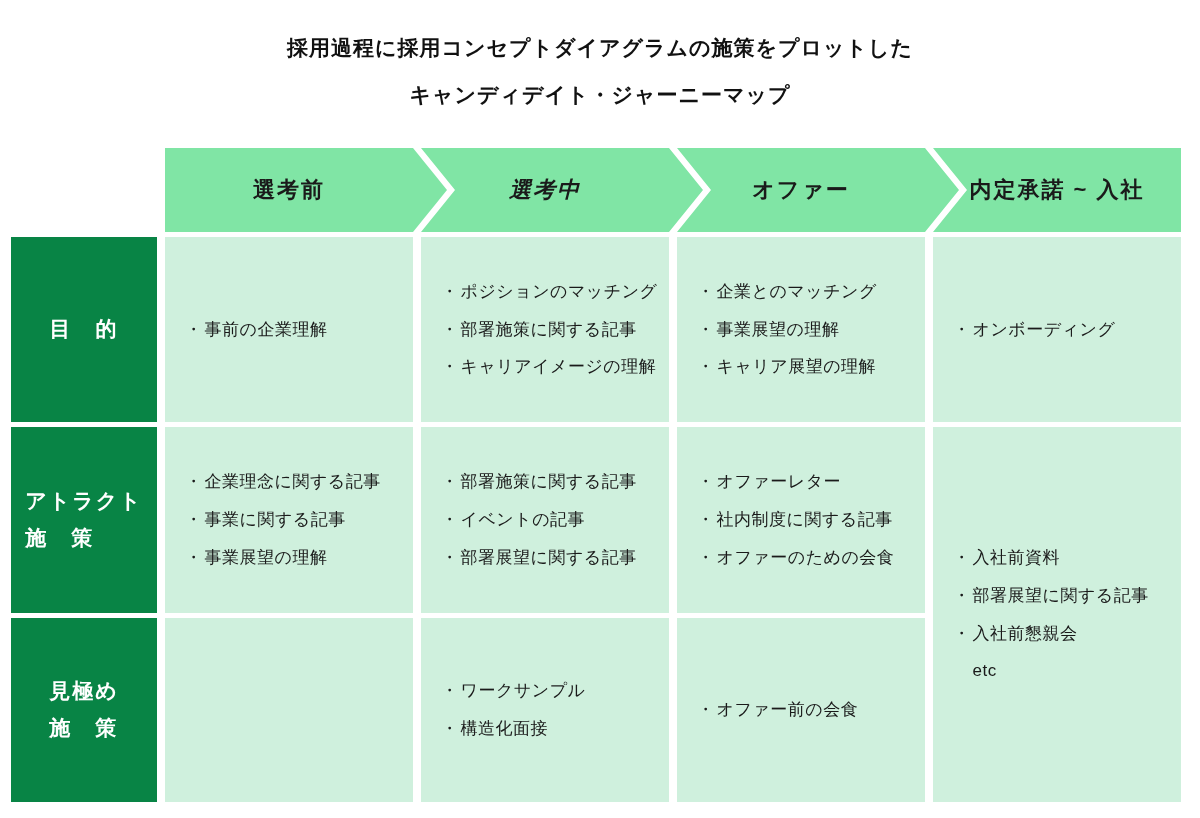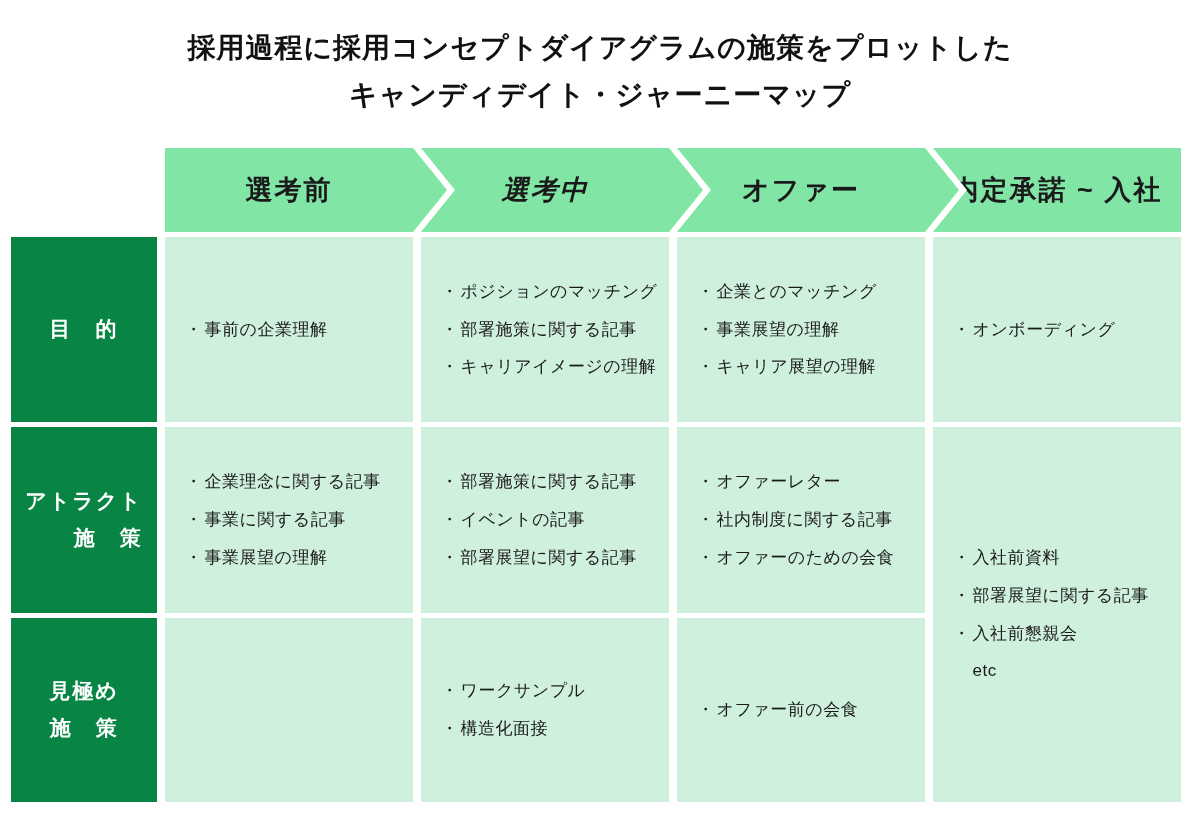--- a/index.html
+++ b/index.html
@@ -9,47 +9,47 @@
     --ink:#1a1a1a;
   }
   html,body{margin:0;padding:0;background:#ffffff;}
   body{font-family:"Liberation Sans","DejaVu Sans",sans-serif;}
   .canvas{
     position:relative;width:1200px;height:818px;background:#ffffff;overflow:hidden;
   }
   .title{
     position:absolute;top:24px;left:0;width:1200px;
     text-align:center;font-weight:bold;color:#111111;
-    font-size:28px;line-height:47px;letter-spacing:1px;
+    font-size:21px;line-height:47px;letter-spacing:1px;
   }
   
   .chev{
     position:absolute;top:148px;height:84px;background:var(--chev-green);
     display:flex;align-items:center;justify-content:center;
-    font-weight:bold;font-size:27px;color:var(--ink);letter-spacing:2px;
+    font-weight:bold;font-size:22px;color:var(--ink);letter-spacing:2px;
     box-sizing:border-box;
   }
   .chev-first{
     width:282px;padding-right:34px;
     clip-path:polygon(0 0,248px 0,282px 50%,248px 100%,0 100%);
   }
   .chev-mid{
     width:282px;padding-right:34px;
     clip-path:polygon(0 0,248px 0,282px 50%,248px 100%,0 100%,34px 50%);
   }
   .chev-last{
     width:248px;
     clip-path:polygon(0 0,248px 0,248px 100%,0 100%,34px 50%);
   }
   
   .rowhead{
     position:absolute;left:11px;width:146px;background:var(--dark-green);
     color:#ffffff;font-weight:bold;font-size:21px;line-height:1.75;
     display:flex;align-items:center;justify-content:center;
-    text-align:right;white-space:pre-line;letter-spacing:2px;
+    text-align:left;white-space:pre-line;letter-spacing:2px;
   }
   
   .cell{
     position:absolute;background:var(--cell-green);
     display:flex;flex-direction:column;justify-content:center;
     padding:10px 8px 10px 20px;box-sizing:border-box;
   }
   .bullet-item{
     display:flex;align-items:flex-start;
     font-size:17px;color:var(--ink);margin:7px 0;line-height:1.4;letter-spacing:0.5px;

